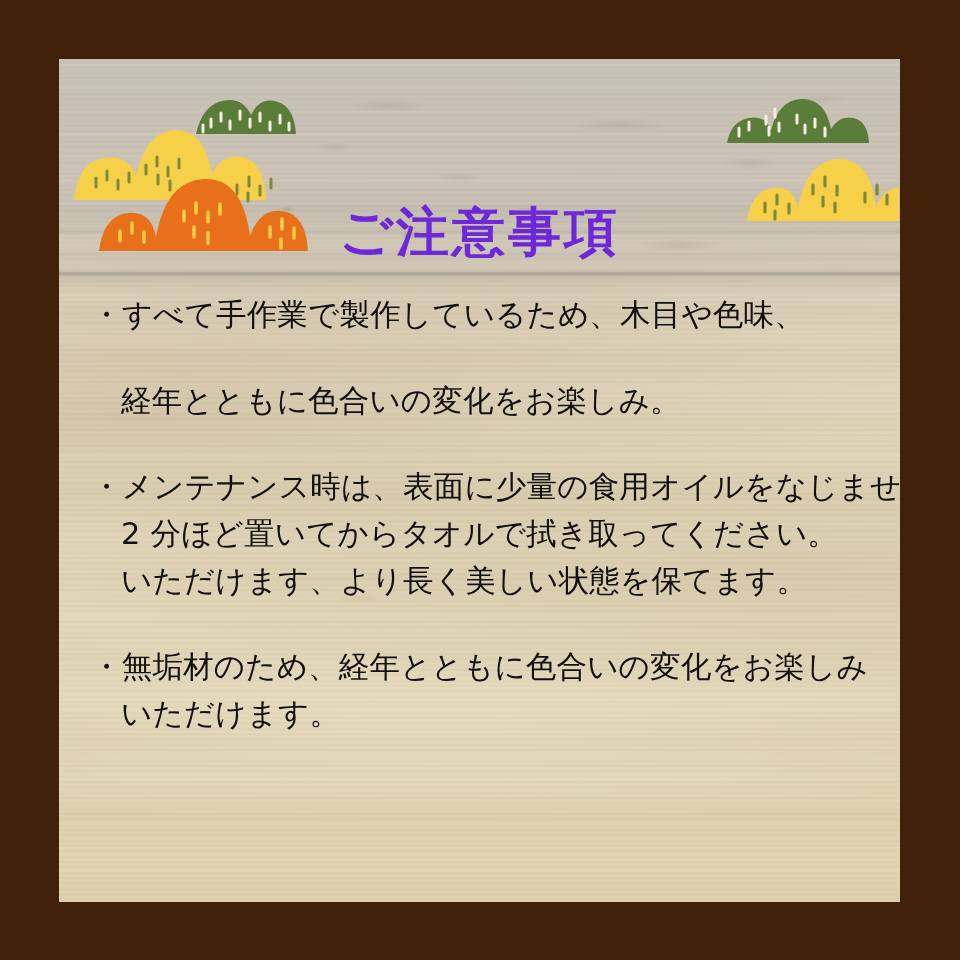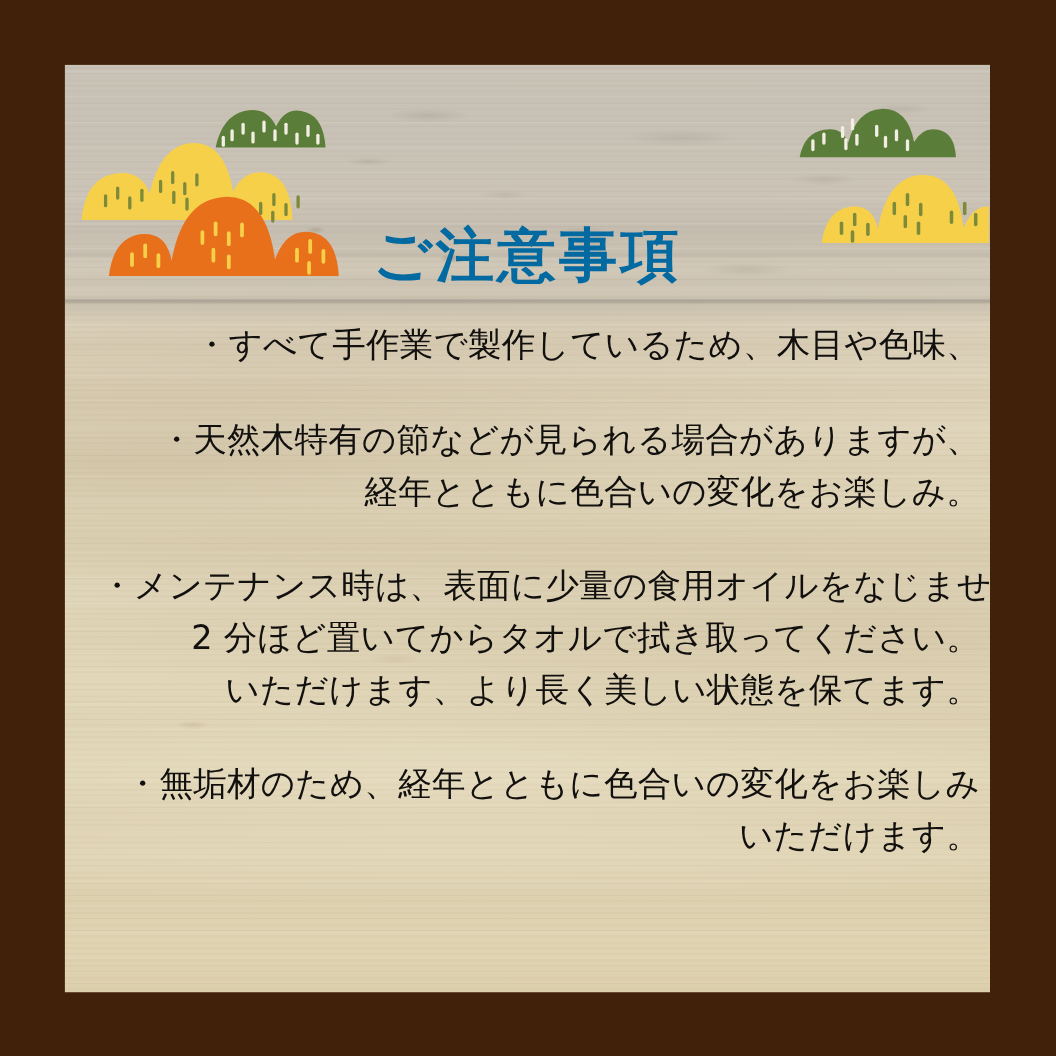--- a/index.html
+++ b/index.html
@@ -150,21 +150,21 @@
   #title {
     position: absolute;
     left: 0;
     top: 138px;
     width: 841px;
     text-align: center;
     font-family: "DejaVu Sans", "Liberation Sans", sans-serif;
     font-weight: bold;
     font-size: 53px;
     letter-spacing: 3px;
-    color: #0369a1;
+    color: #6d28d9;
     white-space: nowrap;
   }
 
   
   #notes {
     position: absolute;
     left: 32px;
     top: 232px;
     width: 800px;
   }
@@ -173,21 +173,20 @@
   }
   .note:last-child { margin-bottom: 0; }
 
   .note-line {
     font-family: "DejaVu Sans", "Liberation Sans", sans-serif;
     font-size: 30.5px;
     line-height: 47px;
     color: #12100e;
     white-space: nowrap;
     letter-spacing: 0.2px;
-    text-align: right;
   }
   .note-line.cont {
     padding-left: 30px;
   }
 </style>
 </head>
 <body>
 
 <div id="poster">
 
@@ -300,21 +299,20 @@
 
     <div id="title">ご注意事項</div>
 
     <div id="notes">
 
       <div class="note">
         <div class="note-line">・すべて手作業で製作しているため、木目や色味、</div>
       </div>
 
       <div class="note">
-        <div class="note-line">・天然木特有の節などが見られる場合がありますが、</div>
         <div class="note-line cont">経年とともに色合いの変化をお楽しみ。</div>
       </div>
 
       <div class="note">
         <div class="note-line">・メンテナンス時は、表面に少量の食用オイルをなじませ、</div>
         <div class="note-line cont">2 分ほど置いてからタオルで拭き取ってください。</div>
         <div class="note-line cont">いただけます、より長く美しい状態を保てます。</div>
       </div>
 
       <div class="note">

